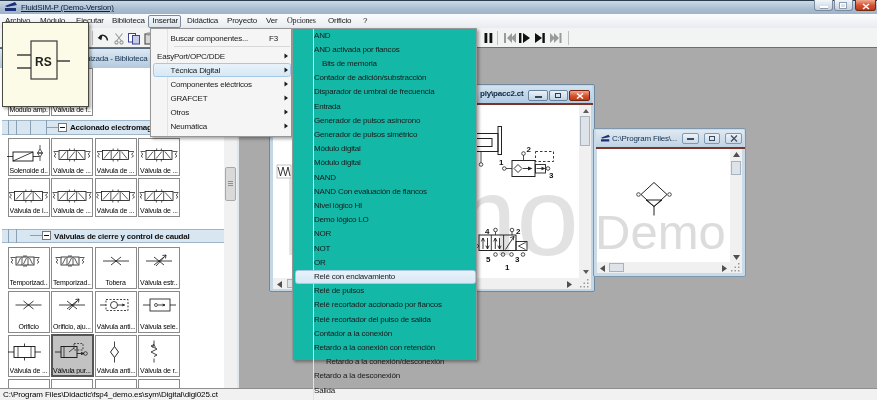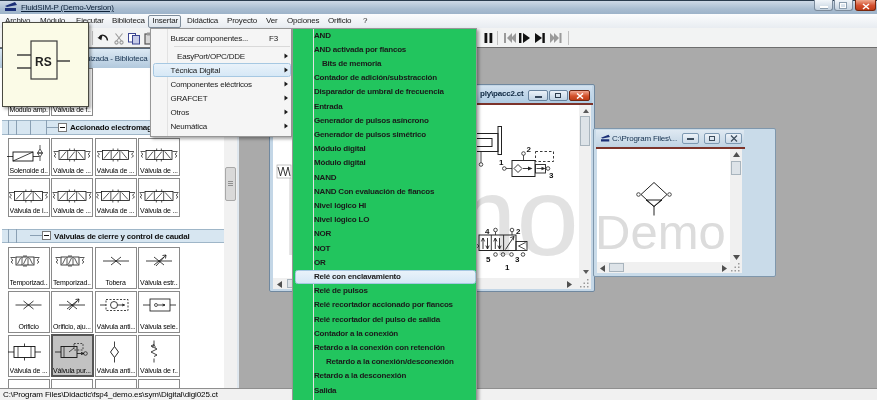--- a/index.html
+++ b/index.html
@@ -32,21 +32,21 @@
 <div class="abs" style="left:0;top:14px;width:877px;height:14px;background:linear-gradient(#fbfcfd,#e8ecf1);"></div>
 <div class="t" style="left:5px;top:16.2px;">Archivo</div>
 <div class="t" style="left:40px;top:16.2px;">Módulo</div>
 <div class="t" style="left:76px;top:16.2px;">Ejecutar</div>
 <div class="t" style="left:112px;top:16.2px;">Biblioteca</div>
 <div class="abs" style="left:148px;top:14.5px;width:33px;height:13px;border:1px solid #7e8c9a;border-radius:2px;background:linear-gradient(#f4f7fa,#dde4eb);"></div>
 <div class="t" style="left:152.5px;top:16.2px;">Insertar</div>
 <div class="t" style="left:187px;top:16.2px;">Didáctica</div>
 <div class="t" style="left:227px;top:16.2px;">Proyecto</div>
 <div class="t" style="left:266px;top:16.2px;">Ver</div>
-<div class="t" style="left:287px;top:16.2px;">Opciones</div>
+<div class="t" style="left:287px;top:16.2px;font-family:Liberation Serif, serif;">Opciones</div>
 <div class="t" style="left:328px;top:16.2px;">Orificio</div>
 <div class="t" style="left:363px;top:16.2px;">?</div>
 
 <div class="abs" style="left:0;top:28px;width:877px;height:20px;background:#f2f3f3;border-bottom:1px solid #6e6e6e;"></div>
 <div class="abs" style="left:92px;top:31px;width:1px;height:14px;background:#c0c0c0;"></div>
 <svg class="abs" style="left:97px;top:34px;" width="12" height="10" viewBox="0 0 12 10">
   <path d="M2.5,3 C5,-0.5 10,1.5 10.5,6.5" stroke="#1a1a1a" stroke-width="1.3" fill="none"></path>
   <path d="M0.5,3.8 L5.5,1.2 L4.3,6.2 Z" fill="#1a1a1a"></path>
 </svg>
 <svg class="abs" style="left:114px;top:33px;" width="10" height="12" viewBox="0 0 10 12">
@@ -367,21 +367,21 @@
         <rect x="7" y="0" width="1.5" height="1.5"></rect>
         <rect x="7" y="3.5" width="1.5" height="1.5"></rect>
         <rect x="3.5" y="3.5" width="1.5" height="1.5"></rect>
         <rect x="7" y="7" width="1.5" height="1.5"></rect>
         <rect x="3.5" y="7" width="1.5" height="1.5"></rect>
         <rect x="0" y="7" width="1.5" height="1.5"></rect>
       </g>
     </svg>
 </div>
 
-<div class="abs" style="left:593px;top:128px;width:183px;height:149px;background:#c9dbe9;border:1px solid #7f97ac;border-radius:2px;">
+<div class="abs" style="left:593px;top:128px;width:153px;height:149px;background:#c9dbe9;border:1px solid #7f97ac;border-radius:2px;">
   <div class="abs" style="left:2px;top:1px;width:148px;height:17px;background:linear-gradient(#dfe9f2,#c0d3e3);"></div>
   <svg class="abs" style="left:6px;top:5px;" width="11" height="9" viewBox="0 0 14 12">
     <path d="M1,5 L11,1 L13,4 L3,6 Z" fill="#1b2f77"></path>
       <rect x="1" y="7" width="11" height="3" fill="#1b2f77"></rect>
   </svg>
   <div class="t" style="left:18px;top:5px;color:#14304e;">C:\Program Files\...</div>
   <div class="abs" style="left:88px;top:4px;width:17px;height:11px;background:linear-gradient(#ecf2f8,#ccdae8);border:1px solid #7e99b2;border-radius:2px;"></div>
   <div class="abs" style="left:93px;top:9px;width:7px;height:1.5px;background:#3c4c5c;"></div>
   <div class="abs" style="left:110px;top:4px;width:16px;height:11px;background:linear-gradient(#ecf2f8,#ccdae8);border:1px solid #7e99b2;border-radius:2px;"></div>
   <div class="abs" style="left:115px;top:7px;width:6px;height:5px;border:1px solid #3c4c5c;"></div>
@@ -438,53 +438,53 @@
   <line x1="15" y1="33" x2="29" y2="33" stroke="#333" stroke-width="1.4"></line>
   <line x1="15" y1="46" x2="29" y2="46" stroke="#333" stroke-width="1.4"></line>
   <line x1="55" y1="39" x2="68" y2="39" stroke="#333" stroke-width="1.4"></line>
 </svg>
 
 <div class="abs" style="left:150px;top:28px;width:142px;height:108.5px;background:#f5f5f5;border:1px solid #979797;box-shadow:2px 2px 3px rgba(0,0,0,0.35);z-index:20;padding-left:32px;">
   <div class="abs" style="left:16px;top:0;width:1px;height:106.5px;background:#e2e2e2;"></div>
   <div class="t" style="left:19.5px;top:5px;">Buscar componentes...</div>
   <div class="t" style="left:118px;top:5px;">F3</div>
   <div class="abs" style="left:23px;top:16.5px;width:116px;height:1px;background:#d9d9d9;"></div>
-  <div class="t" style="left:26px;top:22.5px;">EasyPort/OPC/DDE</div>
+  <div class="t" style="left:6px;top:22.5px;">EasyPort/OPC/DDE</div>
   <div class="abs" style="left:1.5px;top:33.5px;width:138px;height:14px;background:linear-gradient(#e9f2fa,#d6e8f6);border:1px solid #a6c8e2;border-radius:2.5px;"></div>
   <div class="t" style="left:19.5px;top:36.5px;">Técnica Digital</div>
   <div class="t" style="left:19.5px;top:50.5px;">Componentes eléctricos</div>
   <div class="t" style="left:19.5px;top:64.5px;">GRAFCET</div>
   <div class="t" style="left:19.5px;top:78.5px;">Otros</div>
   <div class="t" style="left:19.5px;top:92.5px;">Neumática</div>
 </div>
 <svg class="abs" style="left:283.5px;top:31px;z-index:21;" width="5" height="106" viewBox="0 0 5 106">
   <path d="M0.5,22.5 L4,25 L0.5,27.5 Z" fill="#1a1a1a"></path>
   <path d="M0.5,36.5 L4,39 L0.5,41.5 Z" fill="#1a1a1a"></path>
   <path d="M0.5,50.5 L4,53 L0.5,55.5 Z" fill="#1a1a1a"></path>
   <path d="M0.5,64.5 L4,67 L0.5,69.5 Z" fill="#1a1a1a"></path>
   <path d="M0.5,78.5 L4,81 L0.5,83.5 Z" fill="#1a1a1a"></path>
   <path d="M0.5,92.5 L4,95 L0.5,97.5 Z" fill="#1a1a1a"></path>
 </svg>
 
-<div id="submenu" class="abs" style="left:292px;top:28px;width:185px;height:372px;background:#22c55e;border:1px solid #979797;border-bottom:none;box-shadow:2px 2px 3px rgba(0,0,0,0.35);z-index:20;font-weight:bold;">
+<div id="submenu" class="abs" style="left:292px;top:28px;width:185px;height:332px;background:#14b8a6;border:1px solid #979797;border-bottom:none;box-shadow:2px 2px 3px rgba(0,0,0,0.35);z-index:20;">
   <div class="abs" style="left:20px;top:0;width:1px;height:372px;background:#e2e2e2;"></div>
   <div class="t" style="left:21px;top:1.5px;">AND</div>
   <div class="t" style="left:21px;top:15.7px;">AND activada por flancos</div>
   <div class="t" style="left:21px;top:29.9px;margin-left:8px;">Bits de memoria</div>
   <div class="t" style="left:21px;top:44.1px;">Contador de adición/substracción</div>
   <div class="t" style="left:21px;top:58.3px;">Disparador de umbral de frecuencia</div>
   <div class="t" style="left:21px;top:72.5px;">Entrada</div>
   <div class="t" style="left:21px;top:86.7px;">Generador de pulsos asíncrono</div>
   <div class="t" style="left:21px;top:100.9px;">Generador de pulsos simétrico</div>
   <div class="t" style="left:21px;top:115.1px;">Módulo digital</div>
   <div class="t" style="left:21px;top:129.3px;">Módulo digital</div>
   <div class="t" style="left:21px;top:143.5px;">NAND</div>
   <div class="t" style="left:21px;top:157.7px;">NAND Con evaluación de flancos</div>
   <div class="t" style="left:21px;top:171.9px;">Nivel lógico HI</div>
-  <div class="t" style="left:21px;top:186.1px;">Nivel lógico LO</div>
+  <div class="t" style="left:21px;top:186.1px;">Demo lógico LO</div>
   <div class="t" style="left:21px;top:200.3px;">NOR</div>
   <div class="t" style="left:21px;top:214.5px;">NOT</div>
   <div class="t" style="left:21px;top:228.7px;">OR</div>
   <div class="abs" style="left:1.5px;top:240.7px;width:181px;height:14px;background:linear-gradient(#e9f2fa,#d6e8f6);border:1px solid #a6c8e2;border-radius:2.5px;"></div>
   <div class="t" style="left:21px;top:242.9px;">Relé con enclavamiento</div>
   <div class="t" style="left:21px;top:257.1px;">Relé de pulsos</div>
   <div class="t" style="left:21px;top:271.3px;">Relé recortador accionado por flancos</div>
   <div class="t" style="left:21px;top:285.5px;">Relé recortador del pulso de salida</div>
   <div class="t" style="left:21px;top:299.7px;">Contador a la conexión</div>
   <div class="t" style="left:21px;top:313.9px;">Retardo a la conexión con retención</div>

